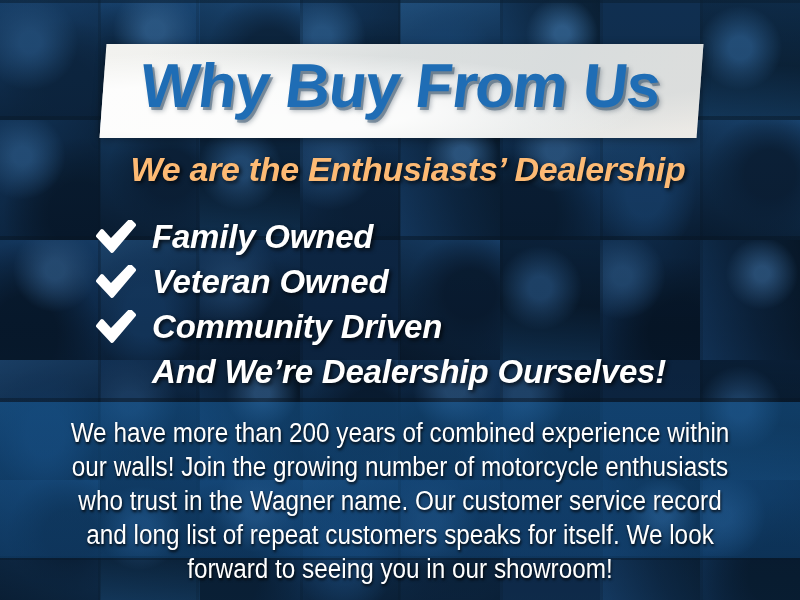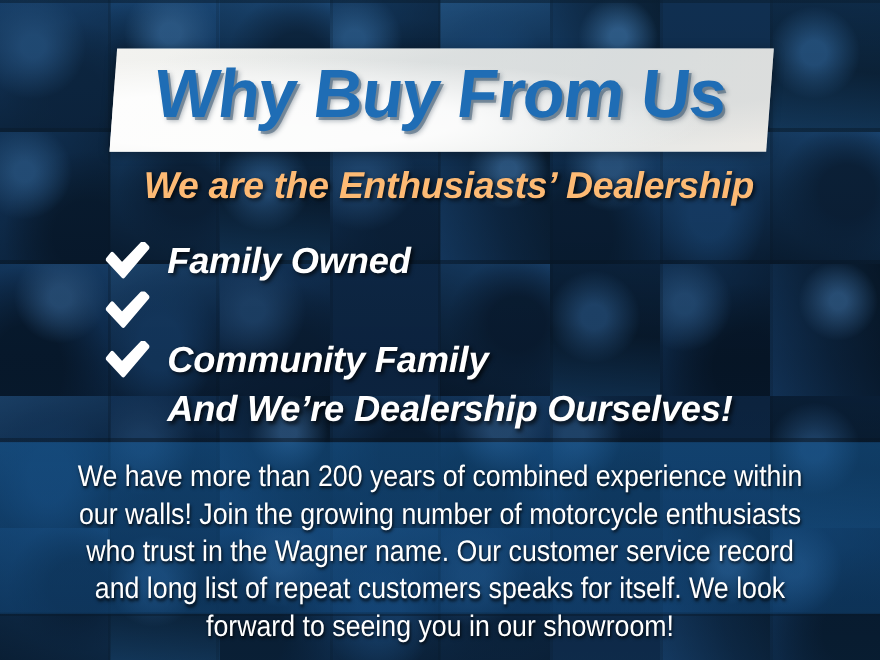--- a/index.html
+++ b/index.html
@@ -243,29 +243,30 @@
       </span>
       <span class="feature-text">Family Owned</span>
     </div>
 
     <div class="feature-row">
       <span class="check-slot">
         <svg class="check-icon" width="40" height="34" viewBox="0 0 40 34">
           <path d="M2 16 L6 11 L15 21 L34 1 L38 5 L16 31 Z" fill="#ffffff" stroke="#ffffff" stroke-width="4" stroke-linejoin="round" stroke-linecap="round"></path>
         </svg>
       </span>
+      <span class="feature-text">Veteran Owned</span>
     </div>
 
     <div class="feature-row">
       <span class="check-slot">
         <svg class="check-icon" width="40" height="34" viewBox="0 0 40 34">
           <path d="M2 16 L6 11 L15 21 L34 1 L38 5 L16 31 Z" fill="#ffffff" stroke="#ffffff" stroke-width="4" stroke-linejoin="round" stroke-linecap="round"></path>
         </svg>
       </span>
-      <span class="feature-text">Community Family</span>
+      <span class="feature-text">Community Driven</span>
     </div>
 
     <div class="feature-row">
       <span class="check-slot"></span>
       <span class="feature-text">And We’re Dealership Ourselves!</span>
     </div>
 
   </div>
 
   <div class="paragraph">We have more than 200 years of combined experience within our walls! Join the growing number of motorcycle enthusiasts who trust in the Wagner name. Our customer service record and long list of repeat customers speaks for itself. We look forward to seeing you in our showroom!</div>

